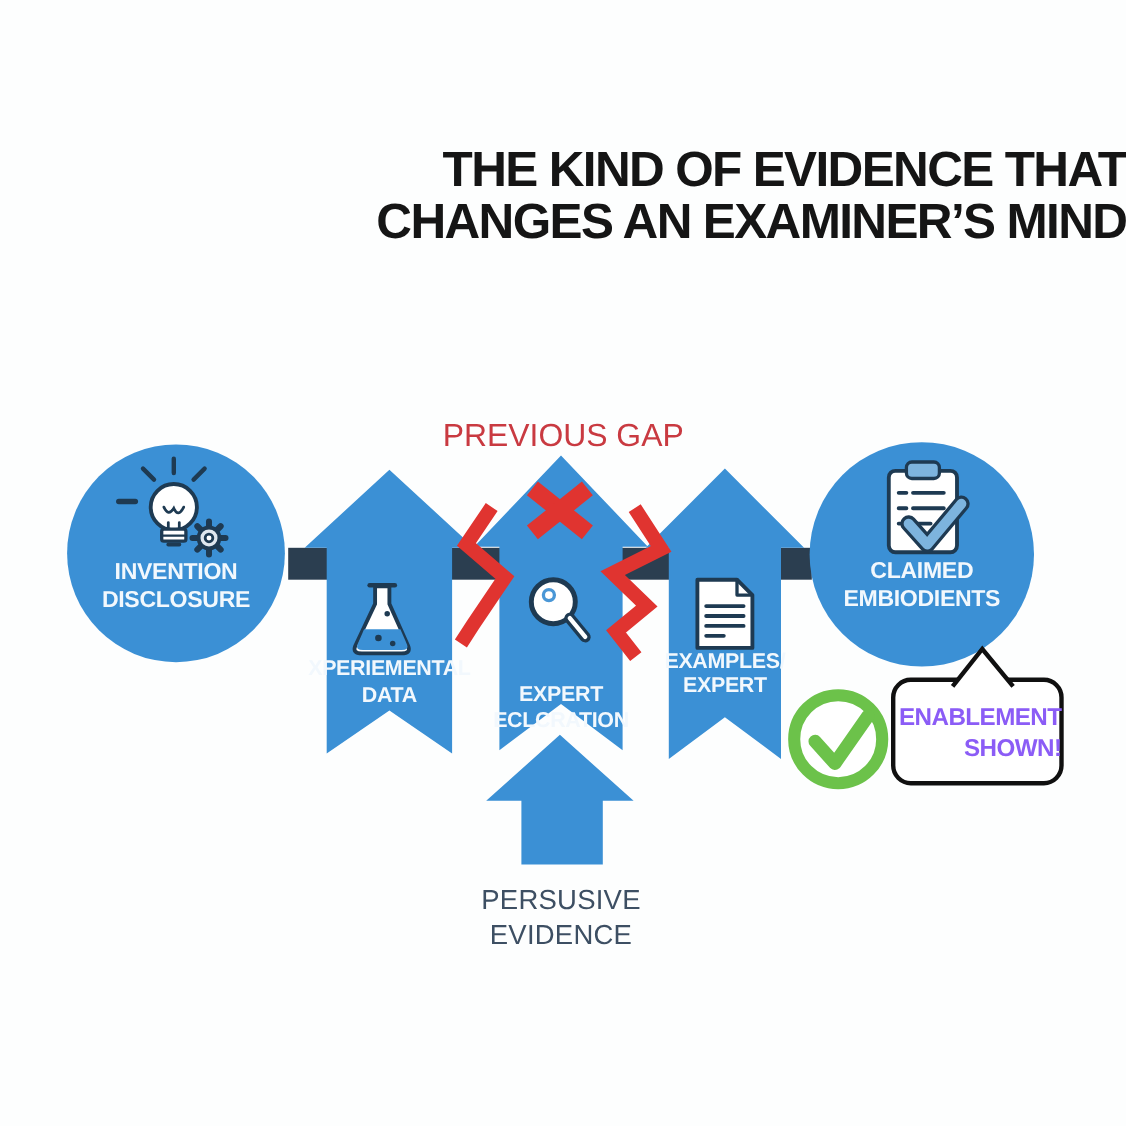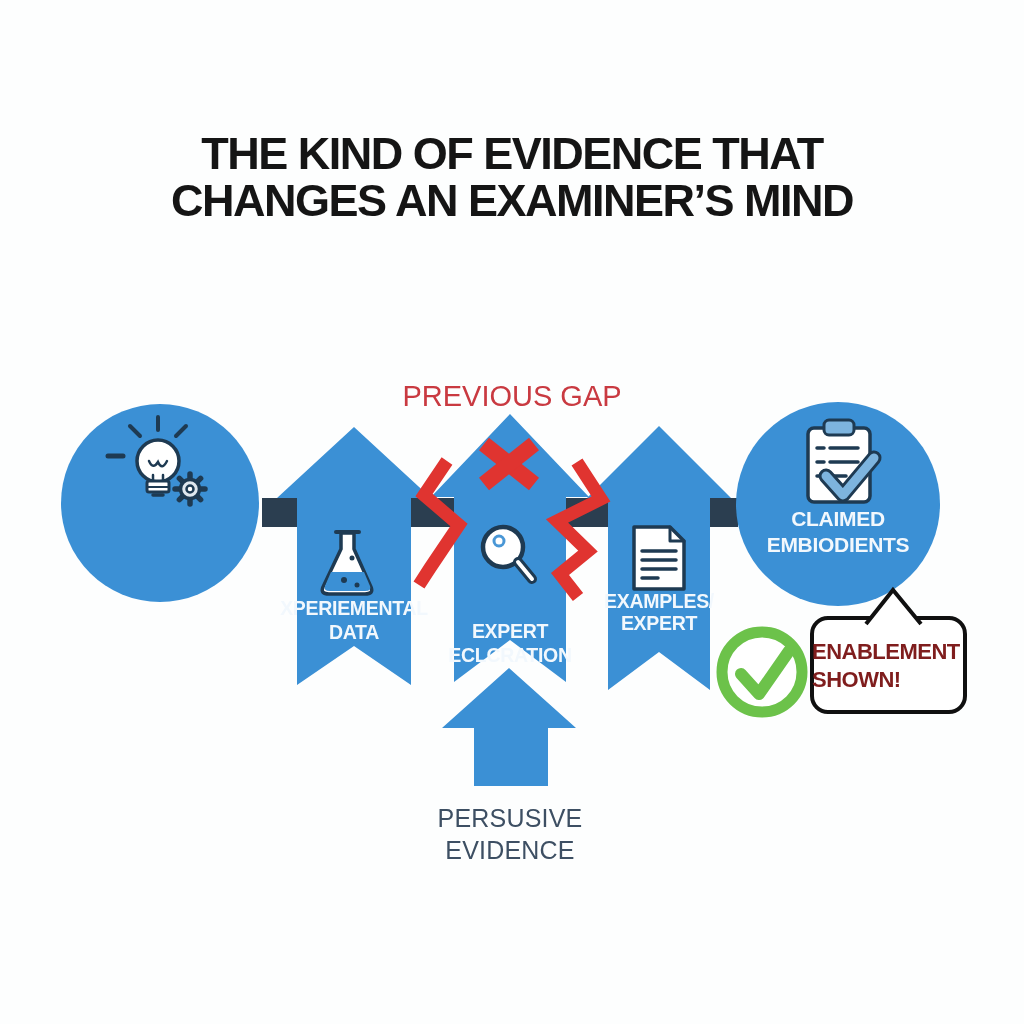--- a/index.html
+++ b/index.html
@@ -6,21 +6,21 @@
   .canvas{
     position:relative;width:1024px;height:1024px;overflow:hidden;
     background:#fdfefe;
     font-family:"Liberation Sans","DejaVu Sans",sans-serif;
   }
   .abs{position:absolute;}
   
   .title{
     left:0;top:130px;width:1024px;
     font-size:45px;line-height:47px;font-weight:bold;
-    letter-spacing:-1.5px;color:#151515;text-align:center;
+    letter-spacing:-1.5px;color:#151515;text-align:right;
   }
   
   .gap-label{
     left:0;top:380px;width:1024px;text-align:center;
     font-size:29px;font-weight:normal;letter-spacing:0px;color:#C93A41;
   }
   
   .circle-label{
     width:240px;color:#F2F8FD;font-weight:bold;
     font-size:21px;line-height:26px;text-align:center;letter-spacing:-0.3px;
@@ -37,22 +37,22 @@
   .lbl-experimental{left:234px;top:596px;}
   .lbl-expert{left:390px;top:583px;margin-top:36px;}
   .lbl-examples{left:539px;top:590px;line-height:22px;}
   
   .persuasive-label{
     left:330px;top:802px;width:360px;text-align:center;
     font-size:25px;line-height:32px;font-weight:normal;color:#3D4F63;letter-spacing:0.2px;
   }
   
   .callout-label{
-    left:812px;top:638px;width:153px;text-align:left;
-    font-size:22px;line-height:28px;font-weight:bold;color:#7f1d1d;letter-spacing:-0.5px;
+    left:812px;top:638px;width:153px;text-align:right;
+    font-size:22px;line-height:28px;font-weight:bold;color:#8b5cf6;letter-spacing:-0.5px;
   }
   svg{display:block;}
 </style>
 </head>
 <body>
 
 <div class="canvas">
 
   <svg class="abs" style="left:0;top:0;" width="1024" height="1024" viewBox="0 0 1024 1024">
 
@@ -143,20 +143,24 @@
     </g>
   </svg>
 
   <div class="abs title">
     <div>THE KIND OF EVIDENCE THAT</div>
     <div>CHANGES AN EXAMINER’S MIND</div>
   </div>
 
   <div class="abs gap-label">PREVIOUS GAP</div>
 
+  <div class="abs circle-label lbl-invention">
+    <div>INVENTION</div>
+    <div>DISCLOSURE</div>
+  </div>
 
   <div class="abs circle-label lbl-claimed">
     <div>CLAIMED</div>
     <div>EMBIODIENTS</div>
   </div>
 
   <div class="abs arrow-label lbl-experimental">
     <div>XPERIEMENTAL</div>
     <div>DATA</div>
   </div>

